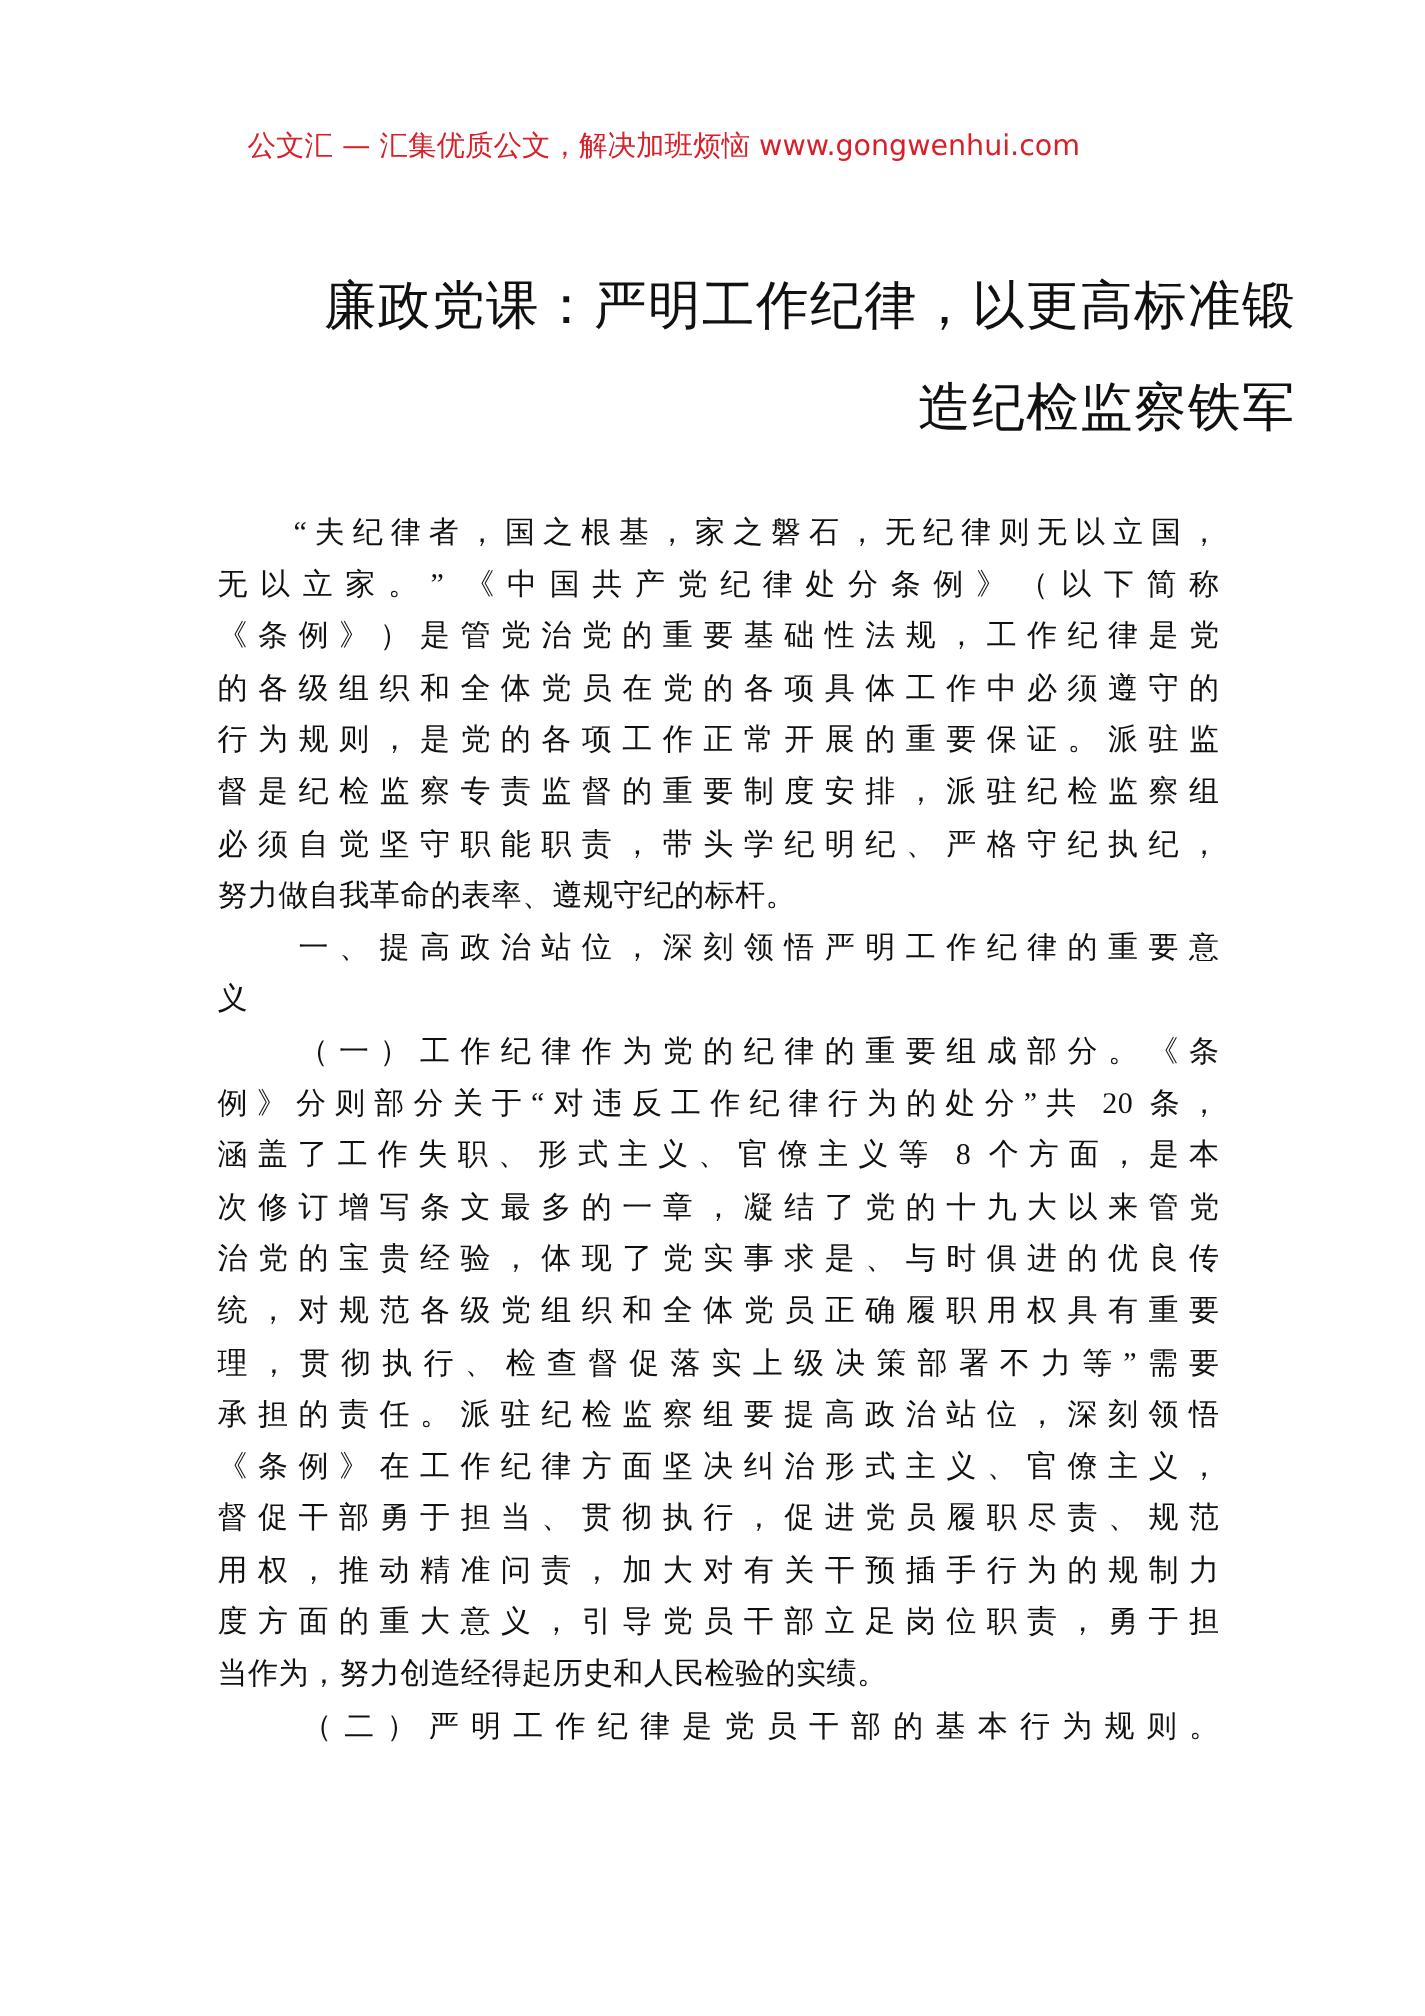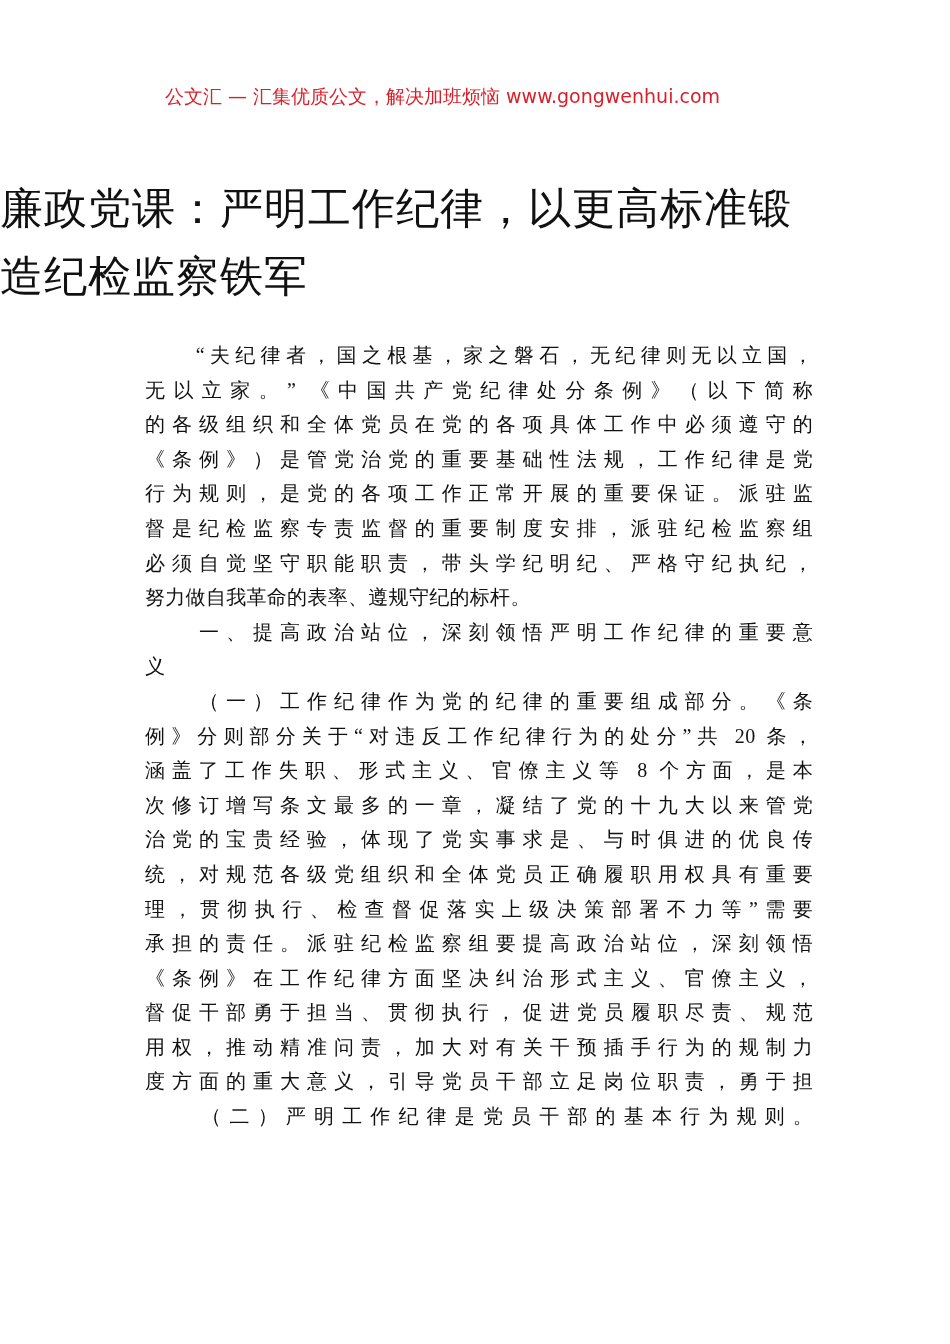--- a/index.html
+++ b/index.html
@@ -1,54 +1,55 @@
 <!DOCTYPE html>
 <html><head>
   <meta charset="utf-8">
   <style>
     html, body { margin: 0; padding: 0; background: #ffffff; }
     body { width: 950px; height: 1344px; position: relative; overflow: hidden;
            font-family: "DejaVu Sans", "Liberation Sans", sans-serif; color: #111111; }
     .banner { position: absolute; top: 84px; left: 0; width: 885px; text-align: center;
               font-size: 19px; color: #d9202a; letter-spacing: 0px; }
-    .title { position: absolute; left: 0; width: 864px; text-align: left;
-             font-size: 43px; color: #111; letter-spacing: 1px; }
+    .title { position: absolute; left: 0; width: 864px; text-align: right;
+             font-size: 35px; color: #111; letter-spacing: 1px; }
     .title.l1 { top: 180px; }
     .title.l2 { top: 248px; }
     .body { position: absolute; top: 338px; left: 145px; width: 668px; }
     .line { height: 34.6px; line-height: 34.6px; font-size: 20px; white-space: nowrap;
             letter-spacing: 0.3px; font-family: Liberation Serif, serif; }
     .line.justify { text-align: justify; text-align-last: justify; }
     .line.heading { letter-spacing: 0.3px; }
   </style>
 </head>
 <body>
 
 <div class="banner">公文汇 — 汇集优质公文，解决加班烦恼 www.gongwenhui.com</div>
 
 <div class="title l1">廉政党课：严明工作纪律，以更高标准锻</div>
 <div class="title l2">造纪检监察铁军</div>
 
 <div class="body">
   <div class="line justify">　　“夫纪律者，国之根基，家之磐石，无纪律则无以立国，</div>
   <div class="line justify">无以立家。” 《中国共产党纪律处分条例》（以下简称</div>
+  <div class="line justify">《条例》）是管党治党的重要基础性法规，工作纪律是党</div>
   <div class="line justify">的各级组织和全体党员在党的各项具体工作中必须遵守的</div>
-  <div class="line justify">《条例》）是管党治党的重要基础性法规，工作纪律是党</div>
   <div class="line justify">行为规则，是党的各项工作正常开展的重要保证。派驻监</div>
   <div class="line justify">督是纪检监察专责监督的重要制度安排，派驻纪检监察组</div>
   <div class="line justify">必须自觉坚守职能职责，带头学纪明纪、严格守纪执纪，</div>
   <div class="line">努力做自我革命的表率、遵规守纪的标杆。</div>
   <div class="line justify heading">　　一、提高政治站位，深刻领悟严明工作纪律的重要意</div>
   <div class="line heading">义</div>
   <div class="line justify">　　（一）工作纪律作为党的纪律的重要组成部分。《条</div>
   <div class="line justify">例》分则部分关于“对违反工作纪律行为的处分”共 20 条，</div>
   <div class="line justify">涵盖了工作失职、形式主义、官僚主义等 8 个方面，是本</div>
   <div class="line justify">次修订增写条文最多的一章，凝结了党的十九大以来管党</div>
   <div class="line justify">治党的宝贵经验，体现了党实事求是、与时俱进的优良传</div>
   <div class="line justify">统，对规范各级党组织和全体党员正确履职用权具有重要</div>
   <div class="line justify">理，贯彻执行、检查督促落实上级决策部署不力等”需要</div>
   <div class="line justify">承担的责任。派驻纪检监察组要提高政治站位，深刻领悟</div>
   <div class="line justify">《条例》在工作纪律方面坚决纠治形式主义、官僚主义，</div>
   <div class="line justify">督促干部勇于担当、贯彻执行，促进党员履职尽责、规范</div>
   <div class="line justify">用权，推动精准问责，加大对有关干预插手行为的规制力</div>
   <div class="line justify">度方面的重大意义，引导党员干部立足岗位职责，勇于担</div>
+  <div class="line">当作为，努力创造经得起历史和人民检验的实绩。</div>
   <div class="line justify">　　（二）严明工作纪律是党员干部的基本行为规则。</div>
 </div>
 
 </body></html>

